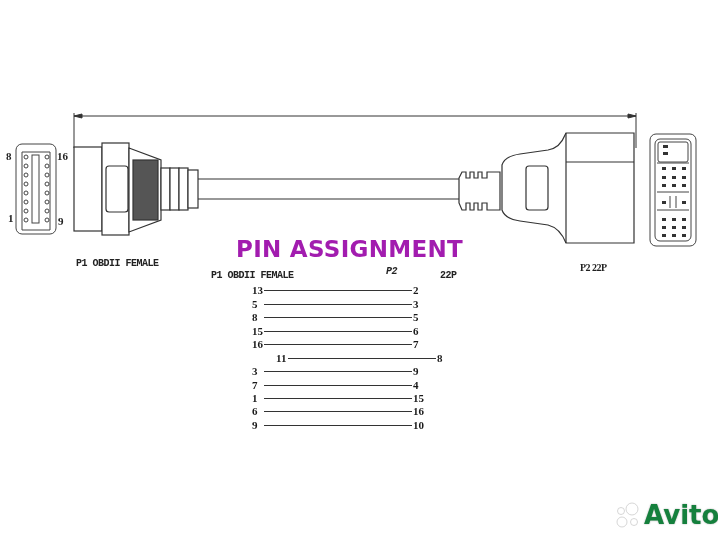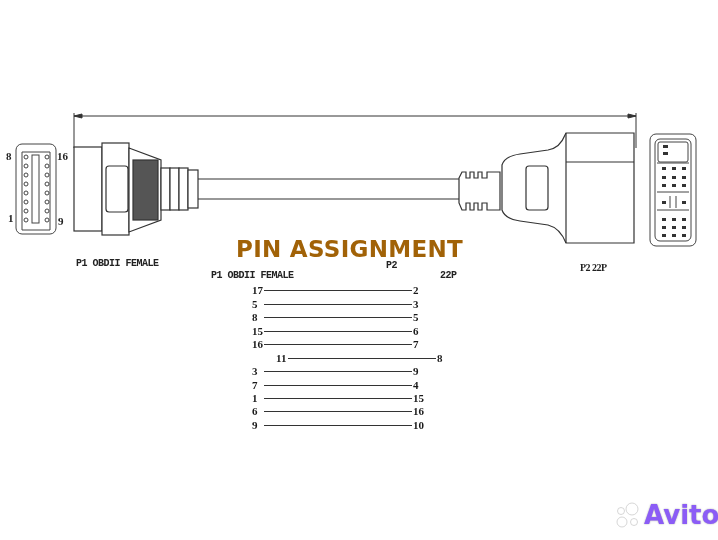--- a/index.html
+++ b/index.html
@@ -1,26 +1,26 @@
 <!DOCTYPE html>
 <html><head>
 <meta charset="utf-8">
 <style>
   html, body { margin:0; padding:0; background:#ffffff; }
   body { width:718px; height:540px; position:relative; overflow:hidden; font-family:"Liberation Serif", serif; color:#1a1a1a; }
   svg { position:absolute; left:0; top:0; }
-  .title { position:absolute; left:236px; top:236px; font-family:"DejaVu Sans", sans-serif; font-weight:bold; font-size:23px; letter-spacing:0.3px; color:#a16207; }
+  .title { position:absolute; left:236px; top:236px; font-family:"DejaVu Sans", sans-serif; font-weight:bold; font-size:23px; letter-spacing:0.3px; color:#a21caf; }
   .lbl { position:absolute; font-family:"Liberation Mono", monospace; font-weight:bold; font-size:10px; color:#222; letter-spacing:-0.5px; white-space:nowrap; }
   .pinnum { position:absolute; font-family:"Liberation Serif", serif; font-weight:bold; font-size:11px; color:#222; }
   .hdr { position:absolute; font-family:"Liberation Mono", monospace; font-weight:bold; font-size:10px; color:#222; white-space:nowrap; letter-spacing:-0.5px; }
   .row { position:absolute; left:252px; width:180px; height:12px; }
   .row .l { position:absolute; left:0; top:0; font-family:"Liberation Serif", serif; font-weight:bold; font-size:11px; }
   .row .r { position:absolute; left:161px; top:0; font-family:"Liberation Serif", serif; font-weight:bold; font-size:11px; }
   .row .line { position:absolute; left:12px; right:20px; top:6px; border-top:1px solid #333; }
-  .wm { position:absolute; left:610px; top:498px; font-family:"DejaVu Sans", sans-serif; font-weight:bold; font-size:26px; color:#8b5cf6; text-shadow:0 0 2px #bbb, 0 0 1px #ccc; }
+  .wm { position:absolute; left:610px; top:498px; font-family:"DejaVu Sans", sans-serif; font-weight:bold; font-size:26px; color:#15803d; text-shadow:0 0 2px #bbb, 0 0 1px #ccc; }
   .wm-dots { position:absolute; left:612px; top:500px; width:30px; height:30px; }
 </style>
 </head>
 <body>
 
 <svg width="718" height="540" viewBox="0 0 718 540">
 
   <g stroke="#333" stroke-width="1" fill="none">
     <line x1="74" y1="113" x2="74" y2="148"></line>
     <line x1="74" y1="116" x2="636" y2="116"></line>
@@ -115,26 +115,26 @@
 <div class="pinnum" style="left:57px; top:150px;">16</div>
 <div class="pinnum" style="left:8px; top:212px;">1</div>
 <div class="pinnum" style="left:58px; top:215px;">9</div>
 
 <div class="lbl" style="left:76px; top:258px;">P1 OBDII FEMALE</div>
 <div class="lbl" style="left:580px; top:262px;font-family:Liberation Serif, serif;">P2 22P</div>
 
 <div class="title">PIN ASSIGNMENT</div>
 
 <div class="hdr" style="left:211px; top:270px;">P1 OBDII FEMALE</div>
-<div class="hdr" style="left:386px; top:260px;">P2</div>
+<div class="hdr" style="left:386px; top:266px;font-style:italic;">P2</div>
 <div class="hdr" style="left:440px; top:270px;">22P</div>
 
 <div>
   <div class="row" style="top:284px;">
-      <span class="l">17</span>
+      <span class="l">13</span>
       <span class="line"></span>
       <span class="r">2</span>
     </div>
   <div class="row" style="top:298px;">
       <span class="l">5</span>
       <span class="line"></span>
       <span class="r">3</span>
     </div>
   <div class="row" style="top:311px;">
       <span class="l">8</span>

